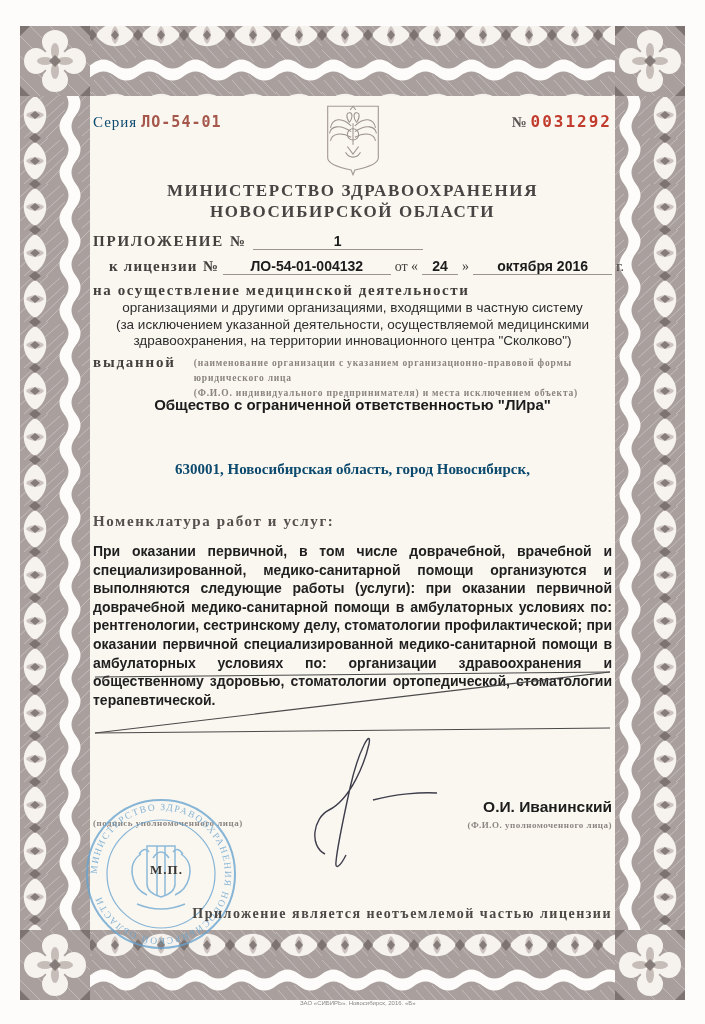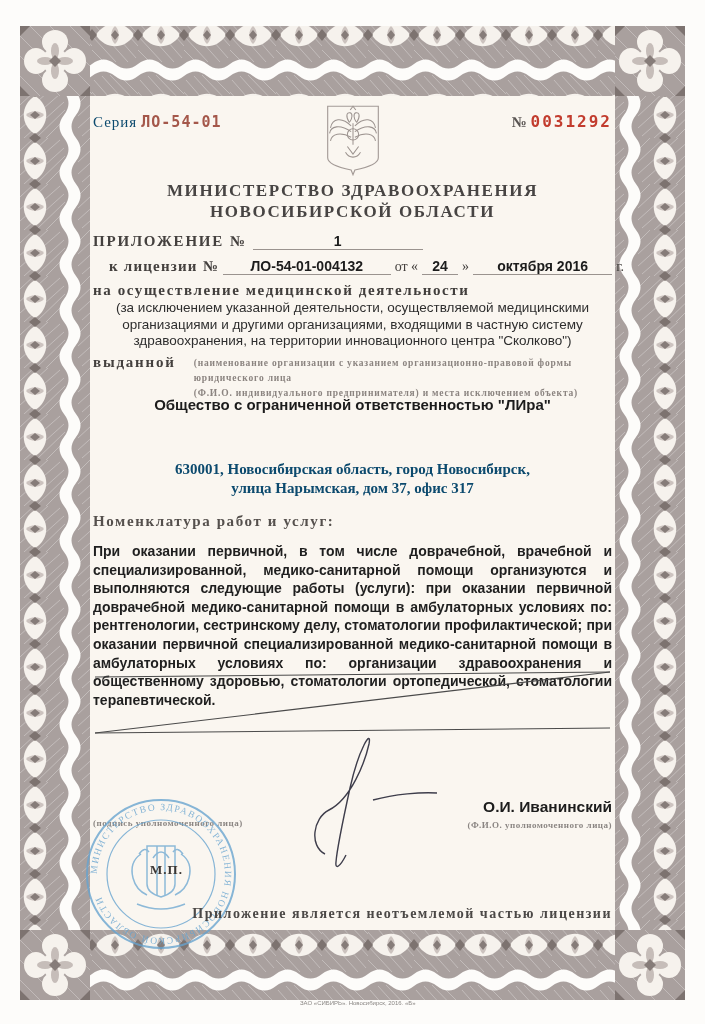--- a/index.html
+++ b/index.html
@@ -175,38 +175,37 @@
       <span class="lit">от «</span>
       <span class="blank fill b-day">24</span>
       <span class="lit">»</span>
       <span class="blank fill b-date">октября 2016</span>
       <span class="lit">г.</span>
     </div>
 
     <div class="activity">на осуществление медицинской деятельности</div>
 
     <div class="activity-note">
+      <div>организациями и другими организациями, входящими в частную систему</div>
       <div>(за исключением указанной деятельности, осуществляемой медицинскими</div>
-      <div>организациями и другими организациями, входящими в частную систему</div>
       <div>здравоохранения, на территории инновационного центра "Сколково")</div>
     </div>
 
     <div class="issued-row">
       <span class="form-label">выданной</span>
       <span class="issued-note">
         <div>(наименование организации с указанием организационно-правовой формы юридического лица</div>
         <div>(Ф.И.О. индивидуального предпринимателя) и места исключением объекта)</div>
       </span>
     </div>
 
     <div class="org">Общество с ограниченной ответственностью "ЛИра"</div>
 
     <div class="address">
       <div>630001, Новосибирская область, город Новосибирск,</div>
-      <div>улица Нарымская, дом 37, офис 317</div>
     </div>
 
     <div class="nomen">Номенклатура работ и услуг:</div>
 
     <div class="nomen-text">При оказании первичной, в том числе доврачебной, врачебной и специализированной, медико-санитарной помощи организуются и выполняются следующие работы (услуги): при оказании первичной доврачебной медико-санитарной помощи в амбулаторных условиях по: рентгенологии, сестринскому делу, стоматологии профилактической; при оказании первичной специализированной медико-санитарной помощи в амбулаторных условиях по: организации здравоохранения и общественному здоровью, стоматологии ортопедической, стоматологии терапевтической.</div>
 
     <svg class="zlines" width="519" height="70" aria-hidden="true">
       <g stroke="#4a4a4a" stroke-width="1.1" fill="none">
         <path d="M2,6 L517,1"></path>
         <path d="M517,1 L2,62"></path>

